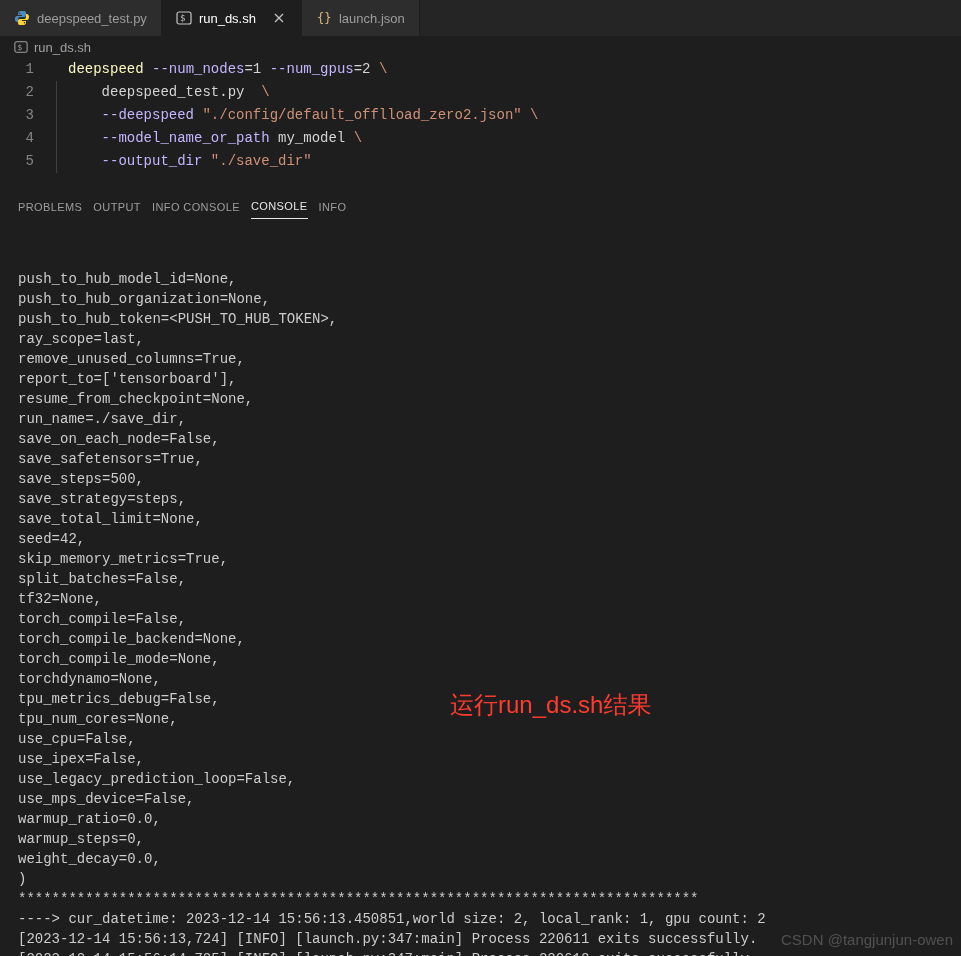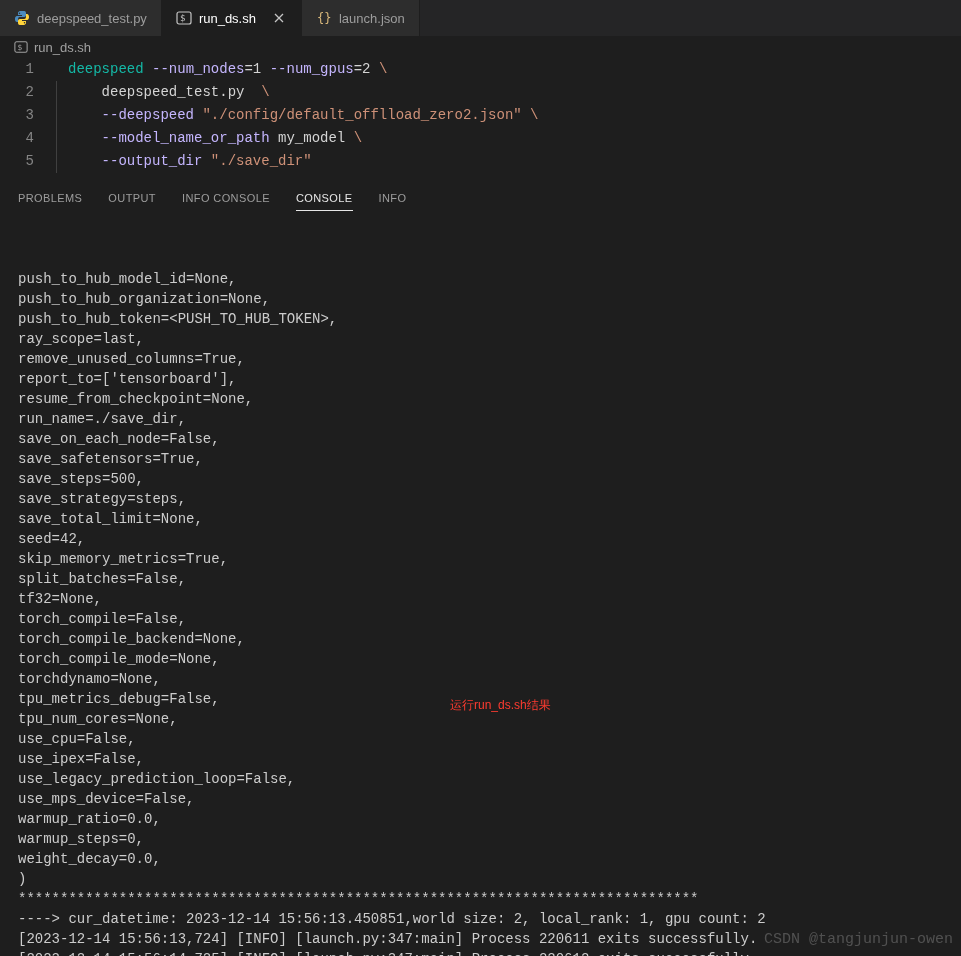--- a/index.html
+++ b/index.html
@@ -64,28 +64,28 @@
     user-select: none;
   }
   .code {
     color: #d4d4d4;
     white-space: pre;
   }
   .code .line { display:block; position:relative; padding-left:12px;}
   .slash  { color: #ce9178; }
   .string { color: #ce9178; }
   .arg    { color: #c4b5fd; }
-  .cmd    { color: #14b8a6; }
+  .cmd    { color: #fef9c3; }
   .indent-guide{border-left:1px solid #404040; position:absolute; left:0; top:0; bottom:0;}
 
   .panelbar {
     display: flex;
     height: 36px;
-    align-items: center;
-    gap: 26px;
+    align-items: flex-end;
+    gap: 11px;
     padding: 0 18px;
     font-size: 11px;
     color: #9d9d9d;
     border-top: 0;
     margin-top:10px;
   }
   .panelbar .ptab { cursor:pointer; letter-spacing:0.4px; padding-bottom:6px;}
   .panelbar .ptab.active { color:#e7e7e7; border-bottom:1px solid #e7e7e7;}
 
   .terminal {
@@ -94,32 +94,32 @@
     color: #cccccc;
     padding: 10px 18px 8px 18px;
     white-space: pre;
     line-height: 20px;
     position: relative;
   }
   .annotation {
     position:absolute;
     color:#ff3b30;
     font-family: "Microsoft YaHei", Arial, sans-serif;
-    font-size:12px;
+    font-size:24px;
     left:450px;
     top:476px;
   }
   .watermark{
     position:absolute;
     right:8px;
     bottom:8px;
     color:#7a7a7a;
     opacity:0.55;
     font-size:15px;
-    font-family: Liberation Mono, monospace;
+    font-family: Liberation Sans, sans-serif;
   }
 
   
   .pyicon svg, .shicon svg, .jsonicon svg {width:16px;height:16px;}
 </style>
 </head>
 <body>
 
 <div class="tabbar">
   <div class="tab">

